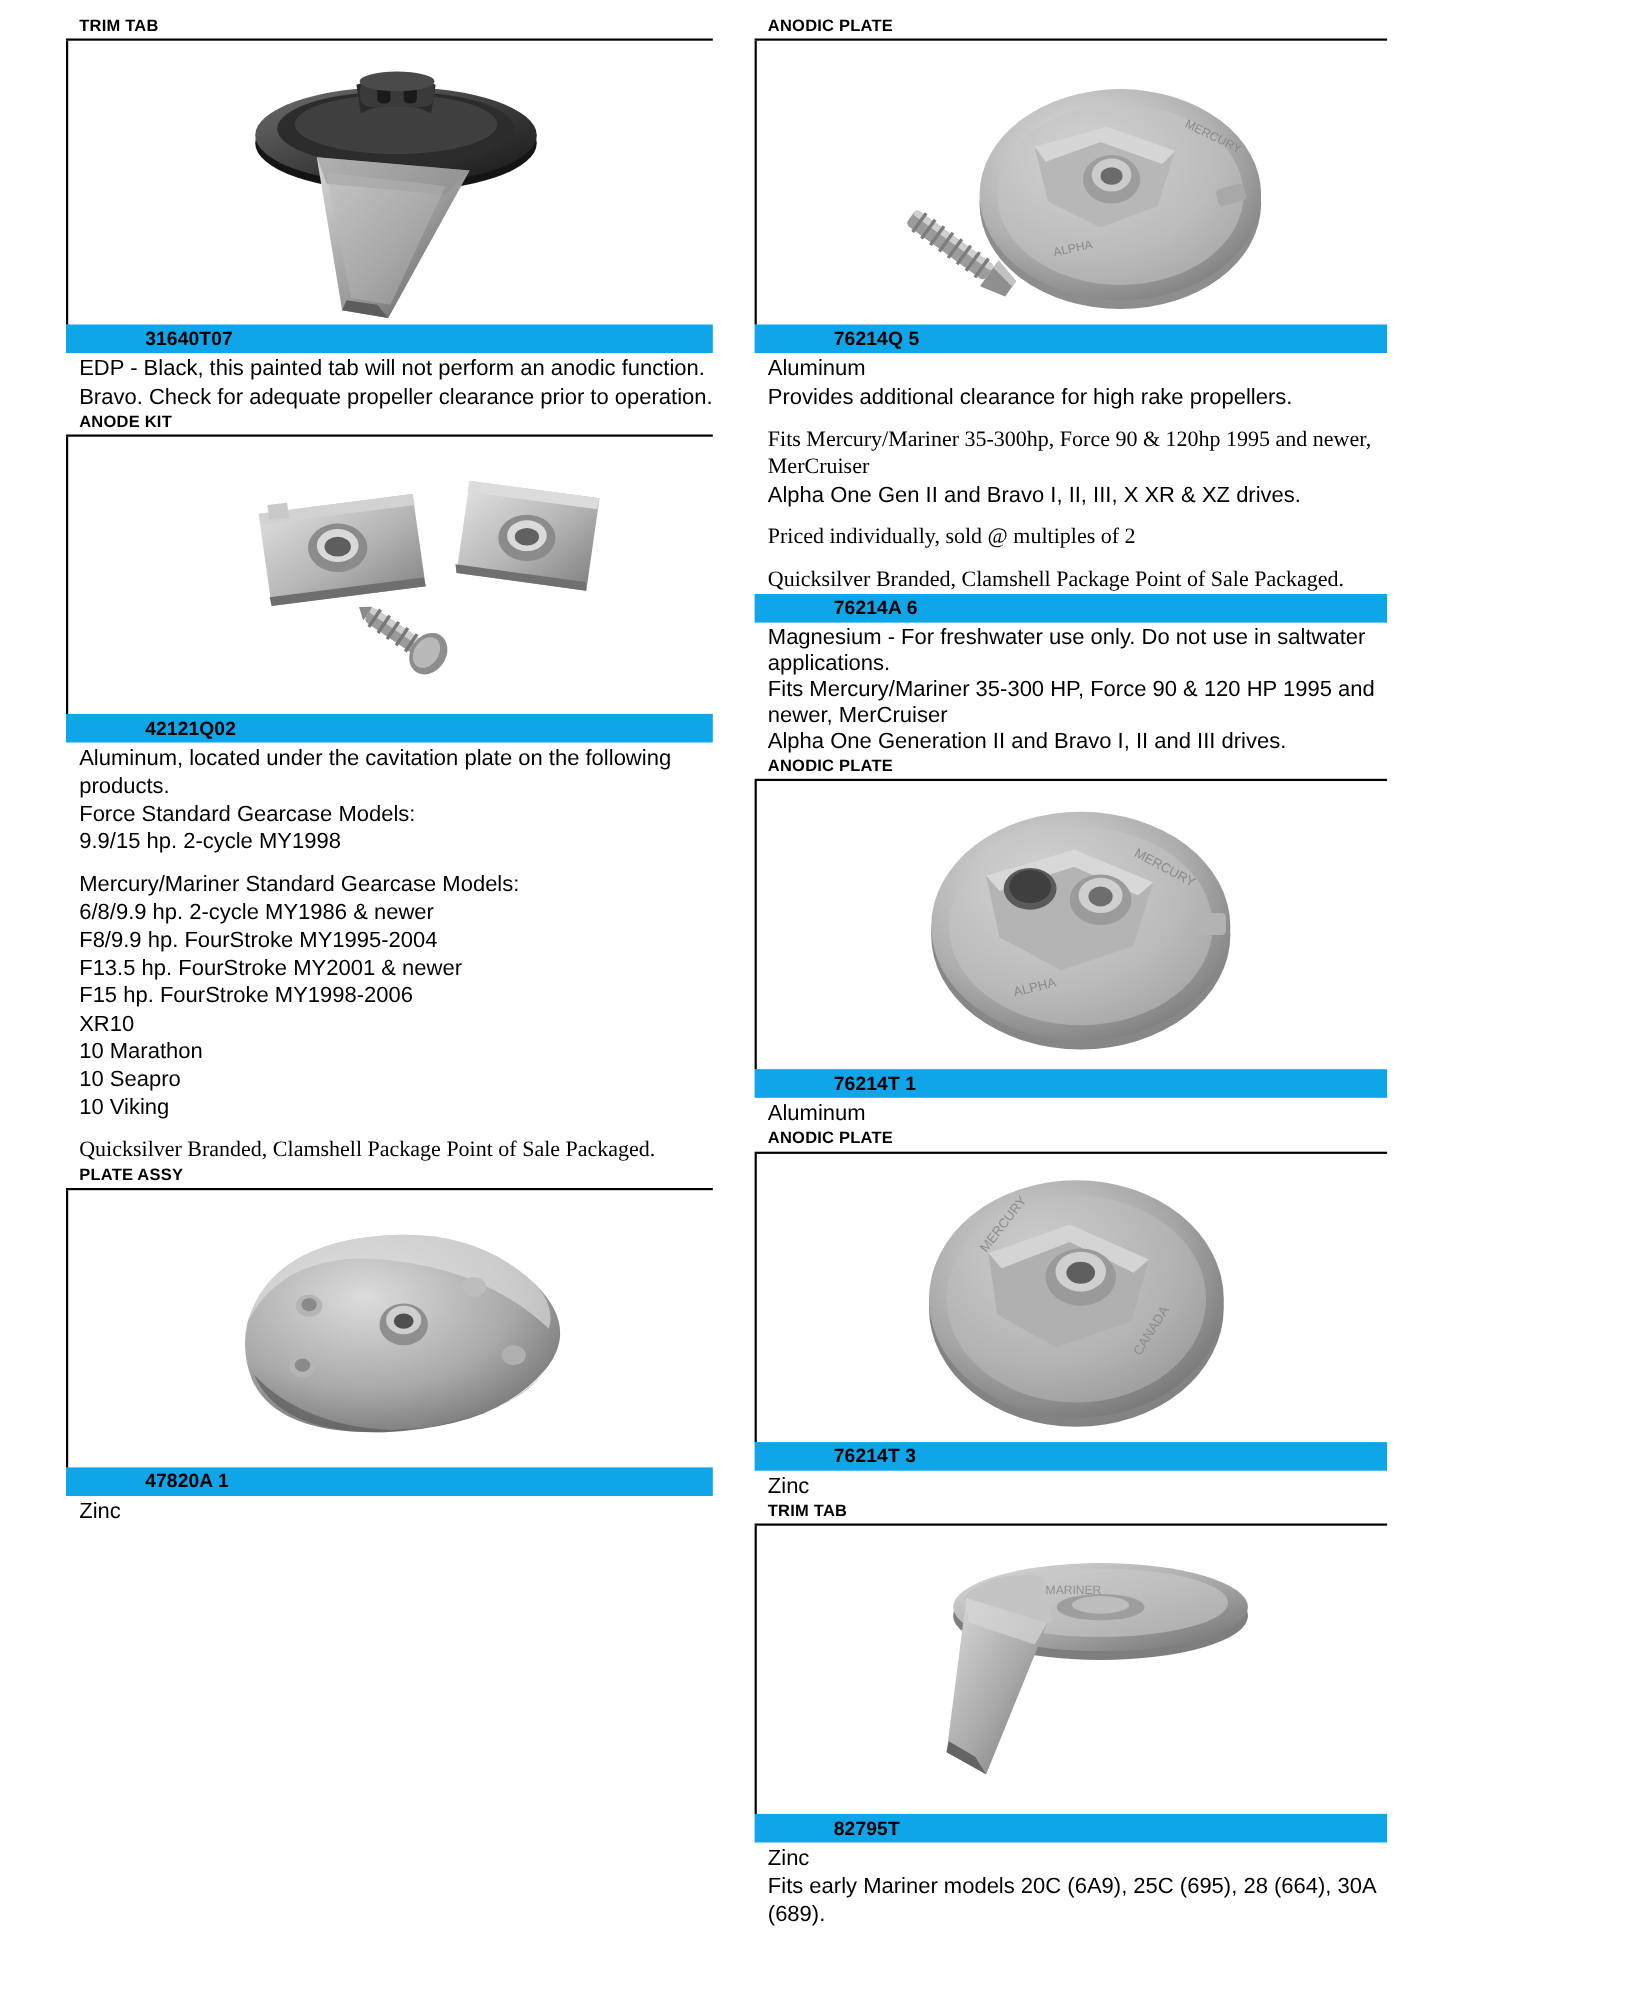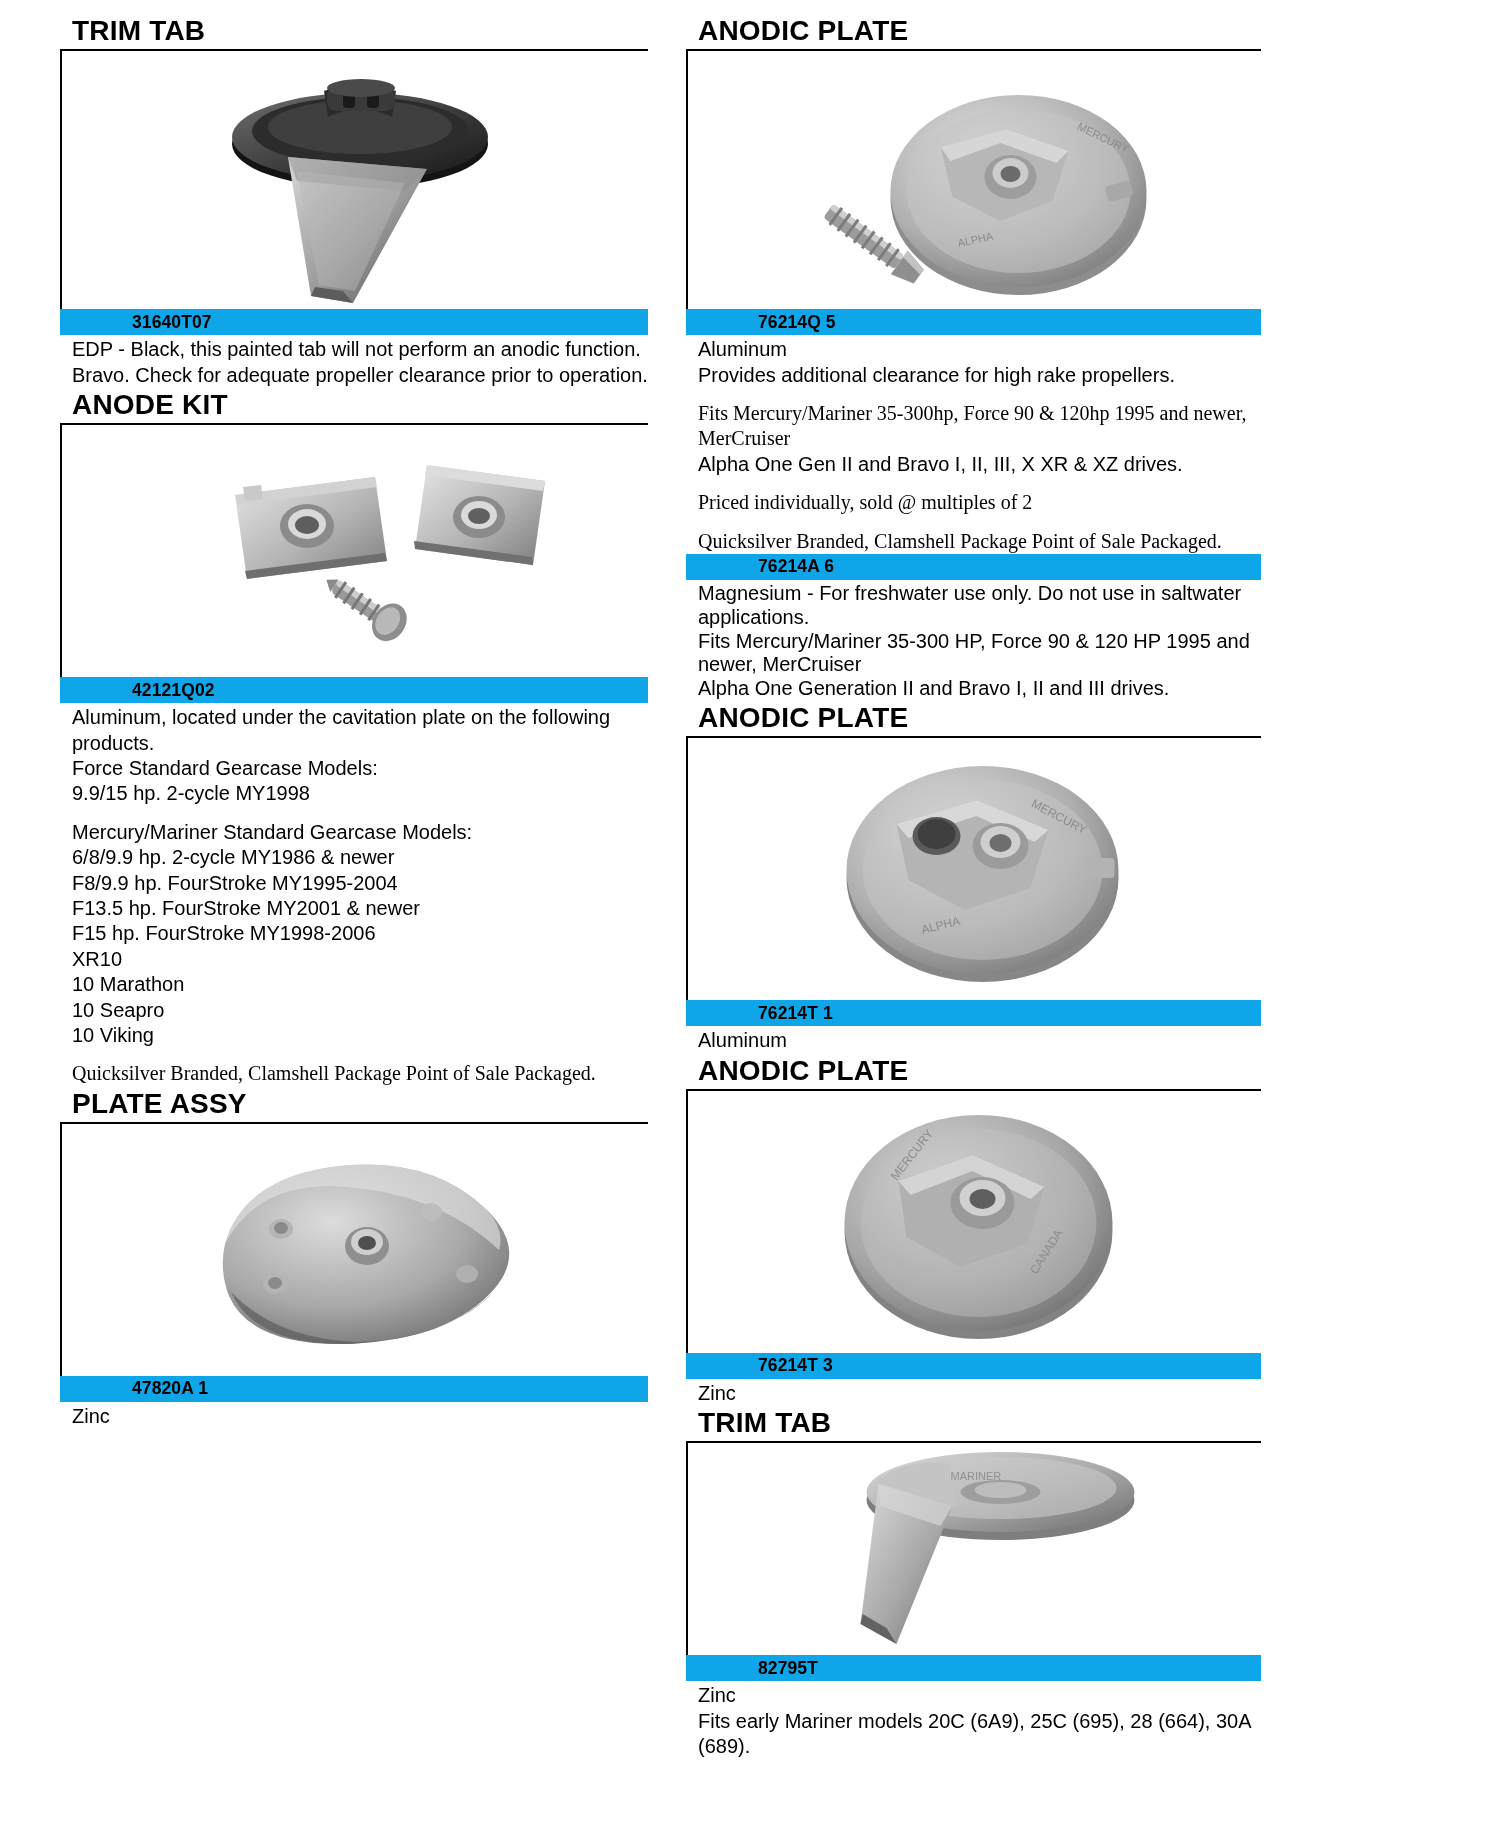--- a/index.html
+++ b/index.html
@@ -17,21 +17,21 @@
     padding: 14px 28px 0 60px;
     display: flex;
     gap: 38px;
   }
   .col { width: 588px; flex: 0 0 588px; }
   .col-right { width: 575px; flex: 0 0 575px; }
 
   
   .sect { margin-top: 2px; }
   .sect-title {
-    font-size: 28px;
+    font-size: 15px;
     font-weight: bold;
     letter-spacing: 0.2px;
     line-height: 1.08;
     padding: 0 0 3px 12px;
     white-space: nowrap;
   }
   .sect-rule {
     border-bottom: 2.2px solid #000;
     width: 100%;
     margin-bottom: 0;
@@ -376,21 +376,21 @@
         <div class="codebar">
           <span>76214T 3</span>
         </div>
         <div class="desc">
           <p>Zinc</p>
         </div>
       </div>
       <div class="sect">
         <div class="sect-title">TRIM TAB</div>
         <div class="sect-rule"></div>
-        <div class="figure" style="height: 212px;">
+        <div class="figure" style="height: 262px;">
           <svg width="565" height="262" viewBox="0 0 548 262">
     <defs>
     <linearGradient id="tz1" x1="0" y1="0" x2="1" y2="1">
       <stop offset="0%" stop-color="#dcdcdc"></stop>
       <stop offset="55%" stop-color="#a8a8a8"></stop>
       <stop offset="100%" stop-color="#6d6d6d"></stop>
     </linearGradient>
     <radialGradient id="tz1r" cx="38%" cy="32%" r="78%">
       <stop offset="0%" stop-color="#dcdcdc"></stop>
       <stop offset="60%" stop-color="#a8a8a8"></stop>

